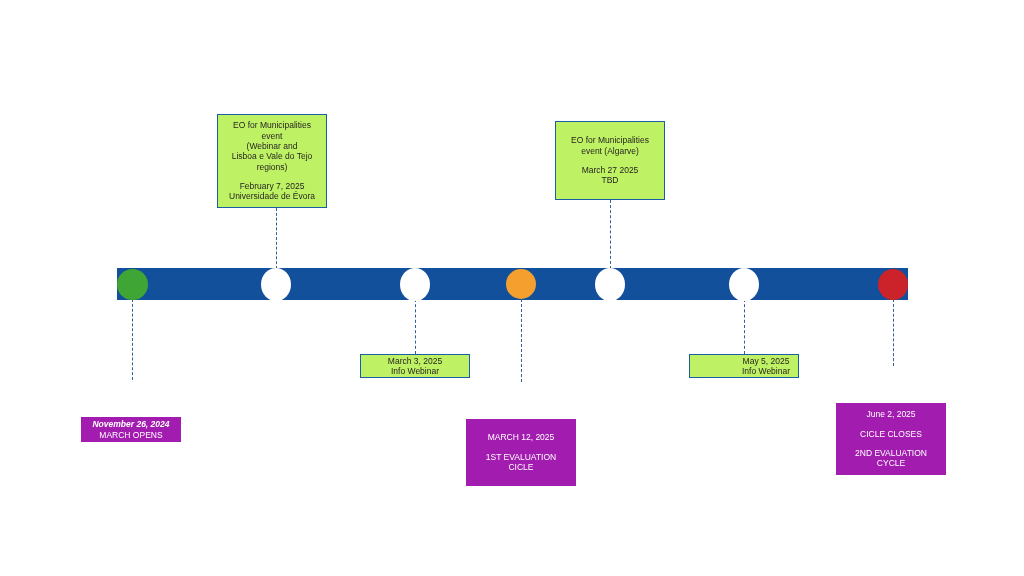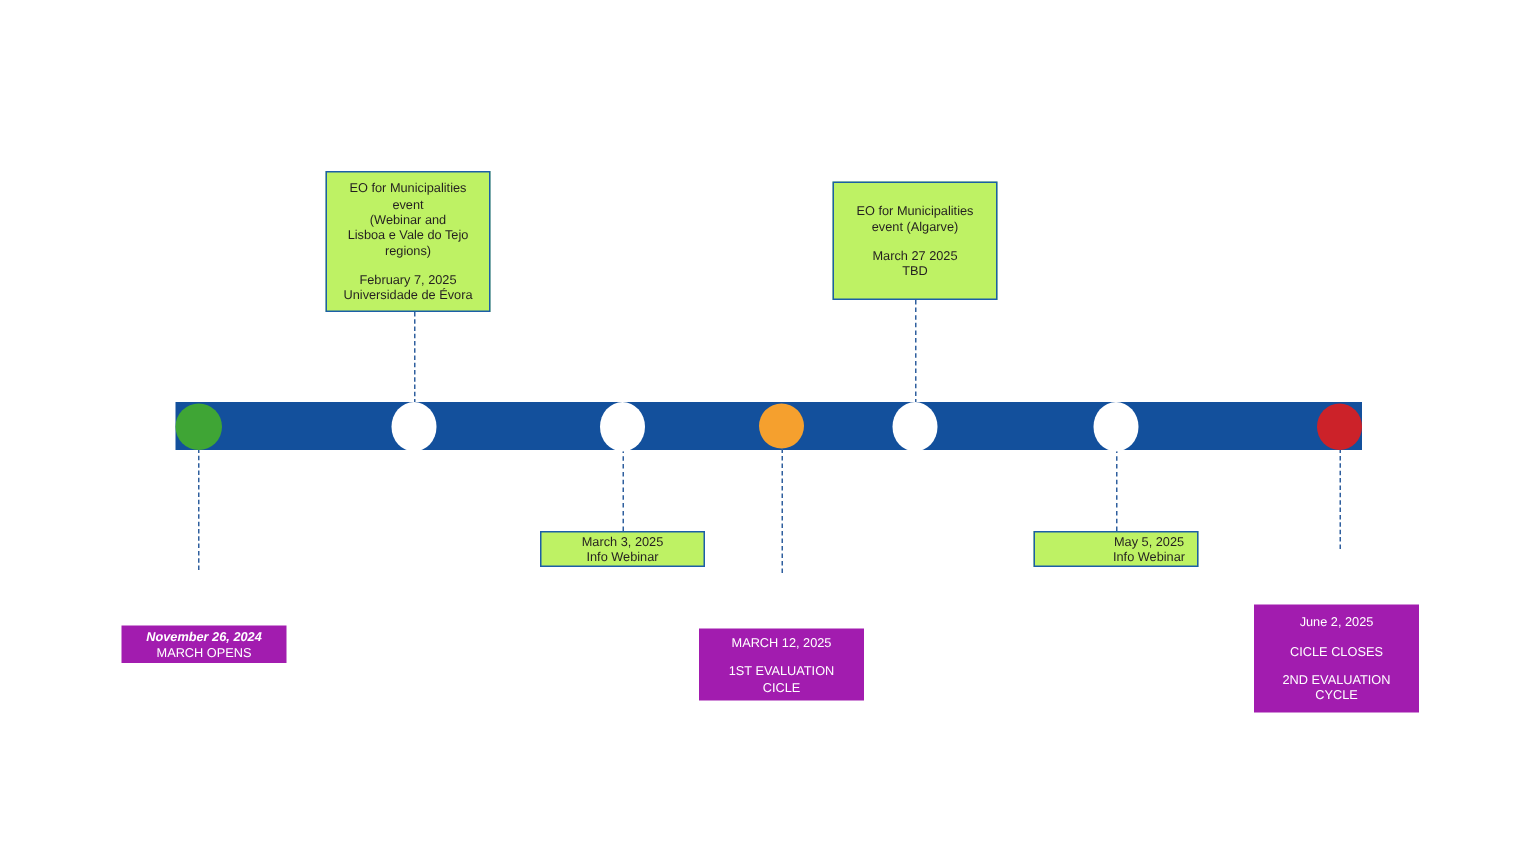--- a/index.html
+++ b/index.html
@@ -119,36 +119,36 @@
   <div class="timeline-bar"></div>
 
   <div class="dot green" style="left:117px; top:269px; width:31px; height:31px;"></div>
   <div class="dot white" style="left:261px; top:268px; width:30px; height:33px;"></div>
   <div class="dot white" style="left:400px; top:268px; width:30px; height:33px;"></div>
   <div class="dot orange" style="left:506px; top:269px; width:30px; height:30px;"></div>
   <div class="dot white" style="left:595px; top:268px; width:30px; height:33px;"></div>
   <div class="dot white" style="left:729px; top:268px; width:30px; height:33px;"></div>
   <div class="dot red" style="left:878px; top:269px; width:30px; height:31px;"></div>
 
-  <div class="box filled" style="left:81px; top:380px; width:110px; height:25px;">
+  <div class="box filled" style="left:81px; top:380px; width:100px; height:25px;">
     <span class="line em">November 26, 2024</span>
     <span class="line">MARCH OPENS</span>
   </div>
 
   <div class="box outline" style="left:360px; top:354px; width:110px; height:24px;">
     <span class="line">March 3, 2025</span>
     <span class="line">Info Webinar</span>
   </div>
 
   <div class="box outline" style="left:689px; top:354px; width:110px; height:24px;padding-left:44px;">
     <span class="line">May 5, 2025</span>
     <span class="line">Info Webinar</span>
   </div>
 
-  <div class="box filled" style="left:466px; top:382px; width:110px; height:48px;text-align:right;">
+  <div class="box filled" style="left:466px; top:382px; width:110px; height:67px;text-align:right;">
     <span class="line">MARCH 12, 2025</span>
     <span class="spacer"></span>
     <span class="line">1ST EVALUATION</span>
     <span class="line">CICLE</span>
   </div>
 
   <div class="box filled" style="left:836px; top:366px; width:110px; height:72px;">
     <span class="line">June 2, 2025</span>
     <span class="spacer"></span>
     <span class="line">CICLE CLOSES</span>

